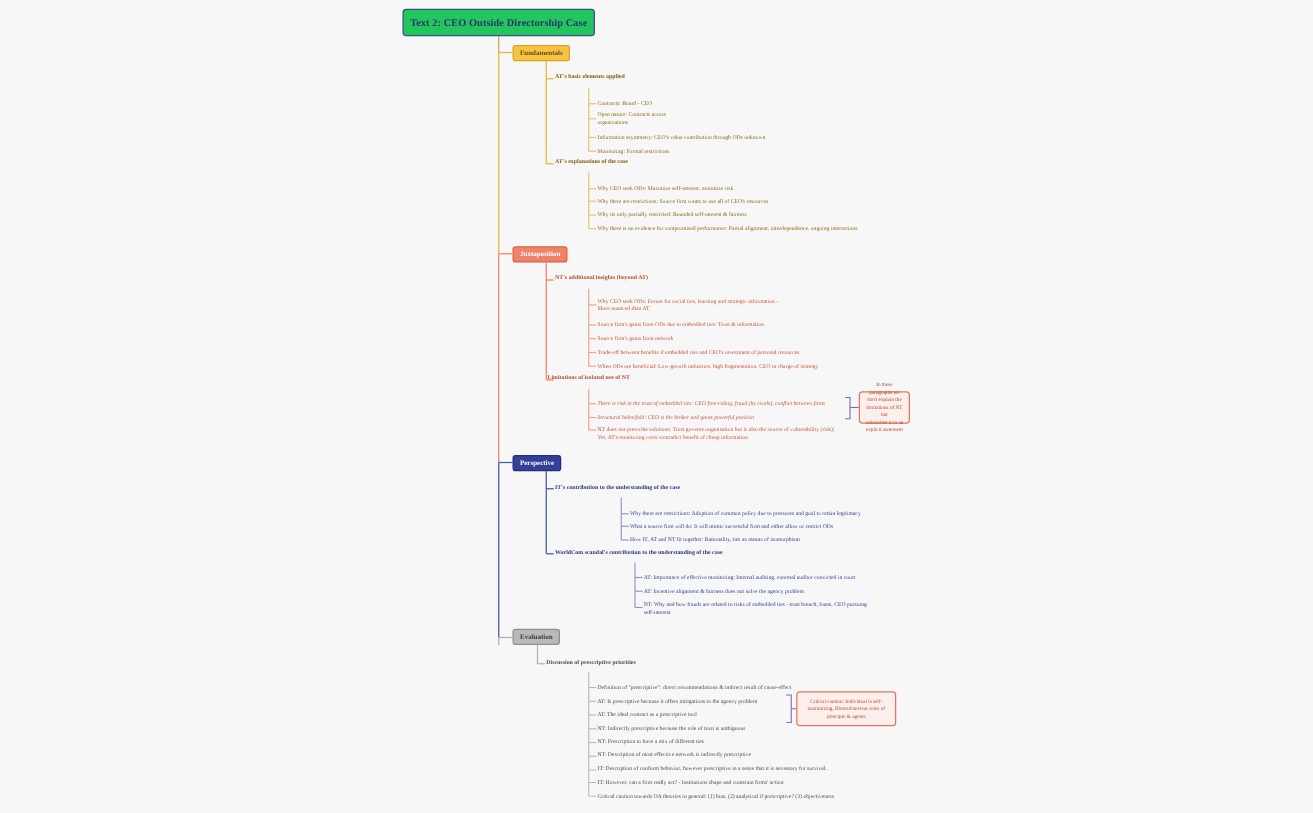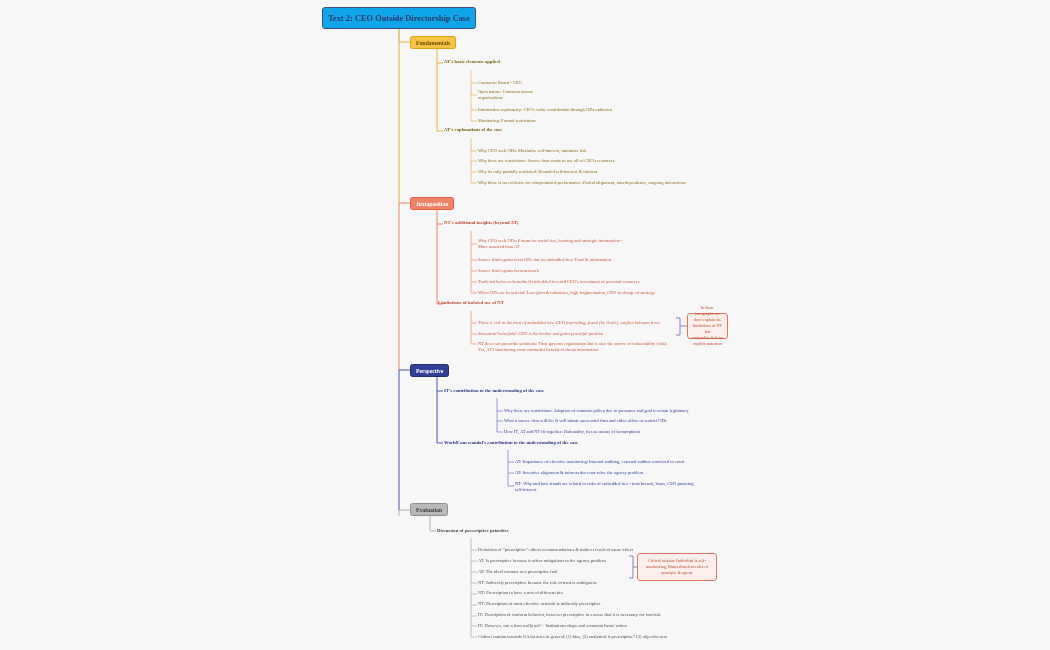--- a/index.html
+++ b/index.html
@@ -13,21 +13,21 @@
     position:relative;
   }
   #canvas{position:absolute;inset:0;}
   svg#wires{position:absolute;left:0;top:0;width:1050px;height:650px;pointer-events:none;}
 
   
   .root-node{
     position:absolute;
     left:322px;top:7px;width:154px;height:22px;
     border:1.6px solid #3f4d8f;
-    background:#0ea5e9;
+    background:#22c55e;
     border-radius:3px;
     display:flex;align-items:center;justify-content:center;
     font-size:8.2px;font-weight:bold;color:#2b3668;
     letter-spacing:.1px;
     box-sizing:border-box;
   }
 
   
   .sec-head{
     position:absolute;

